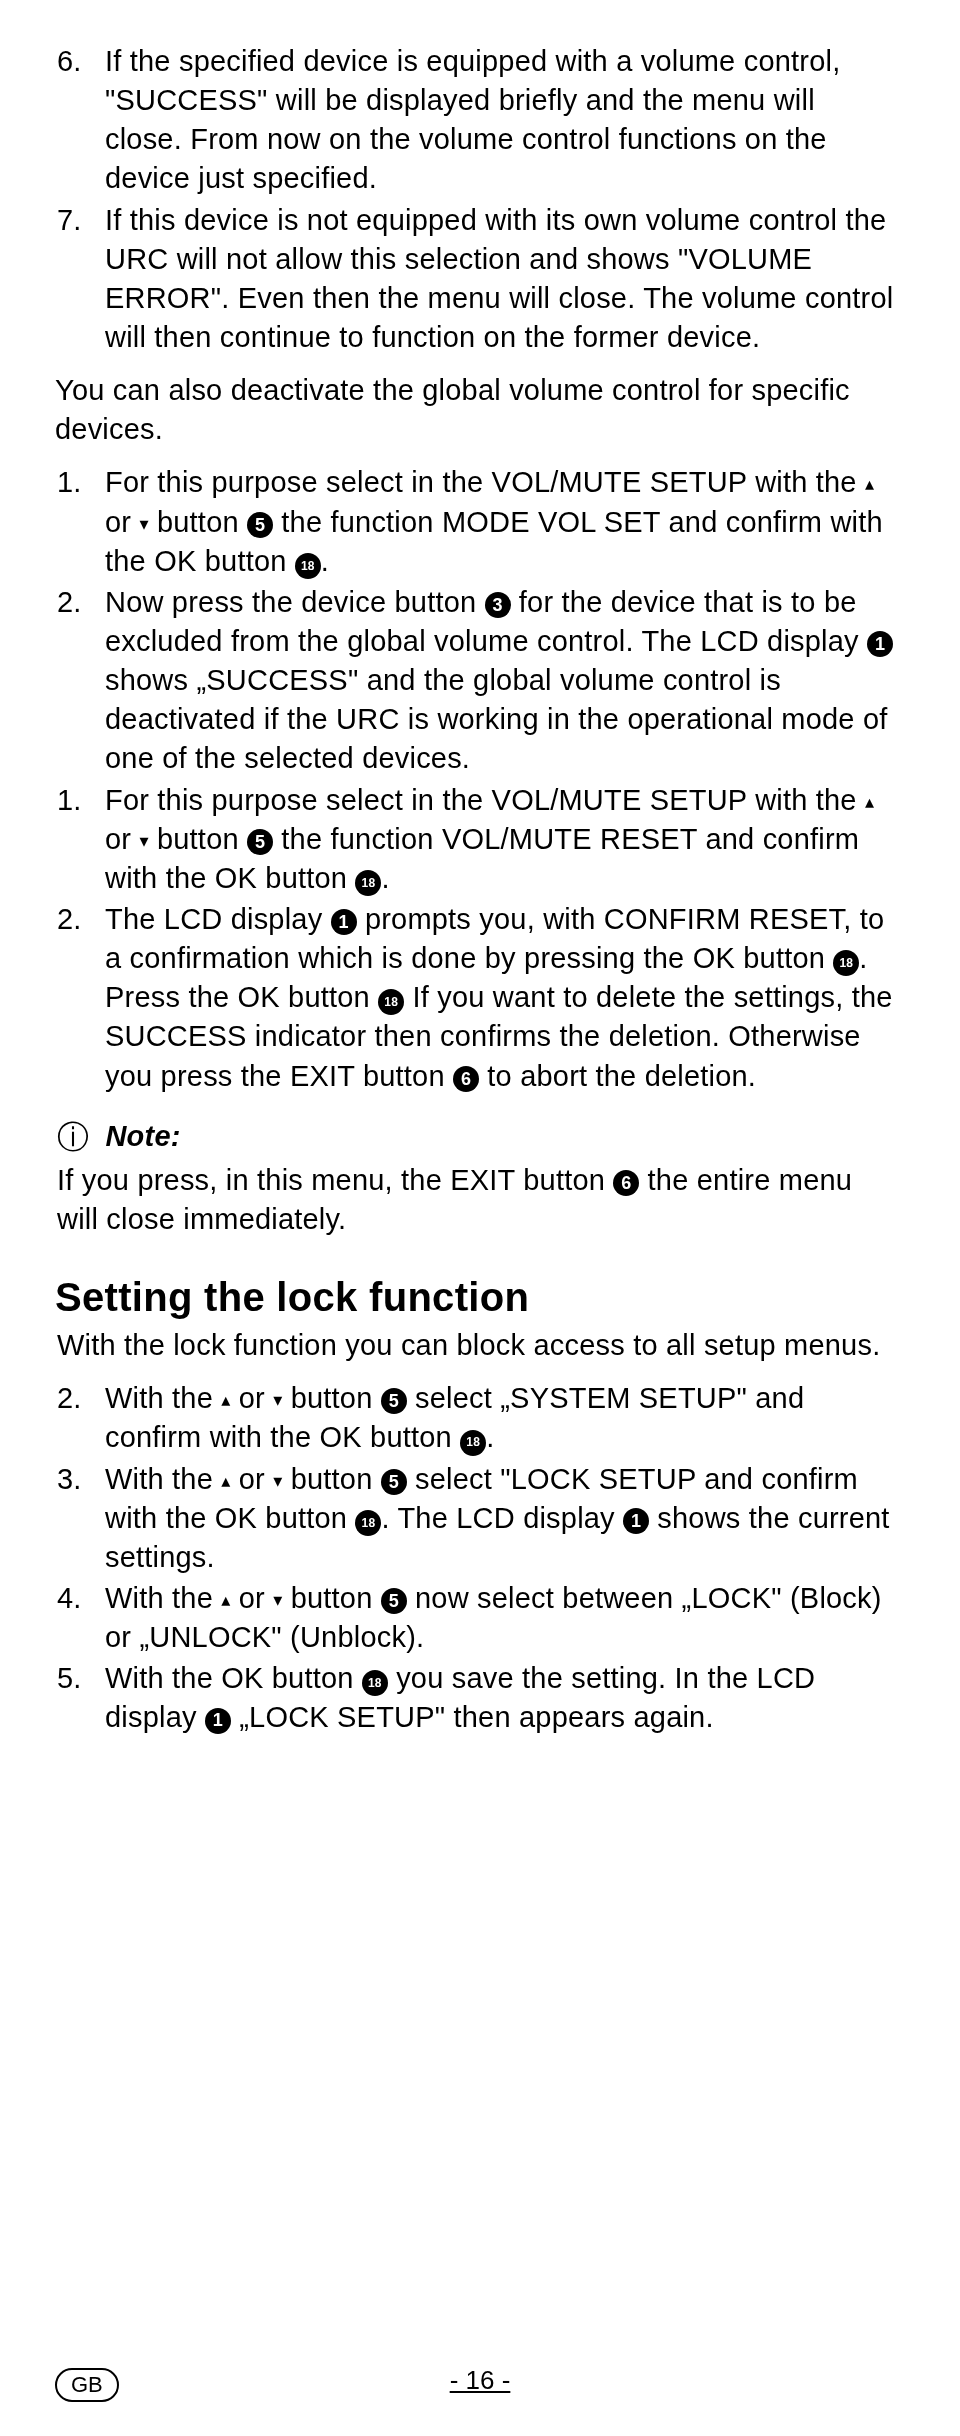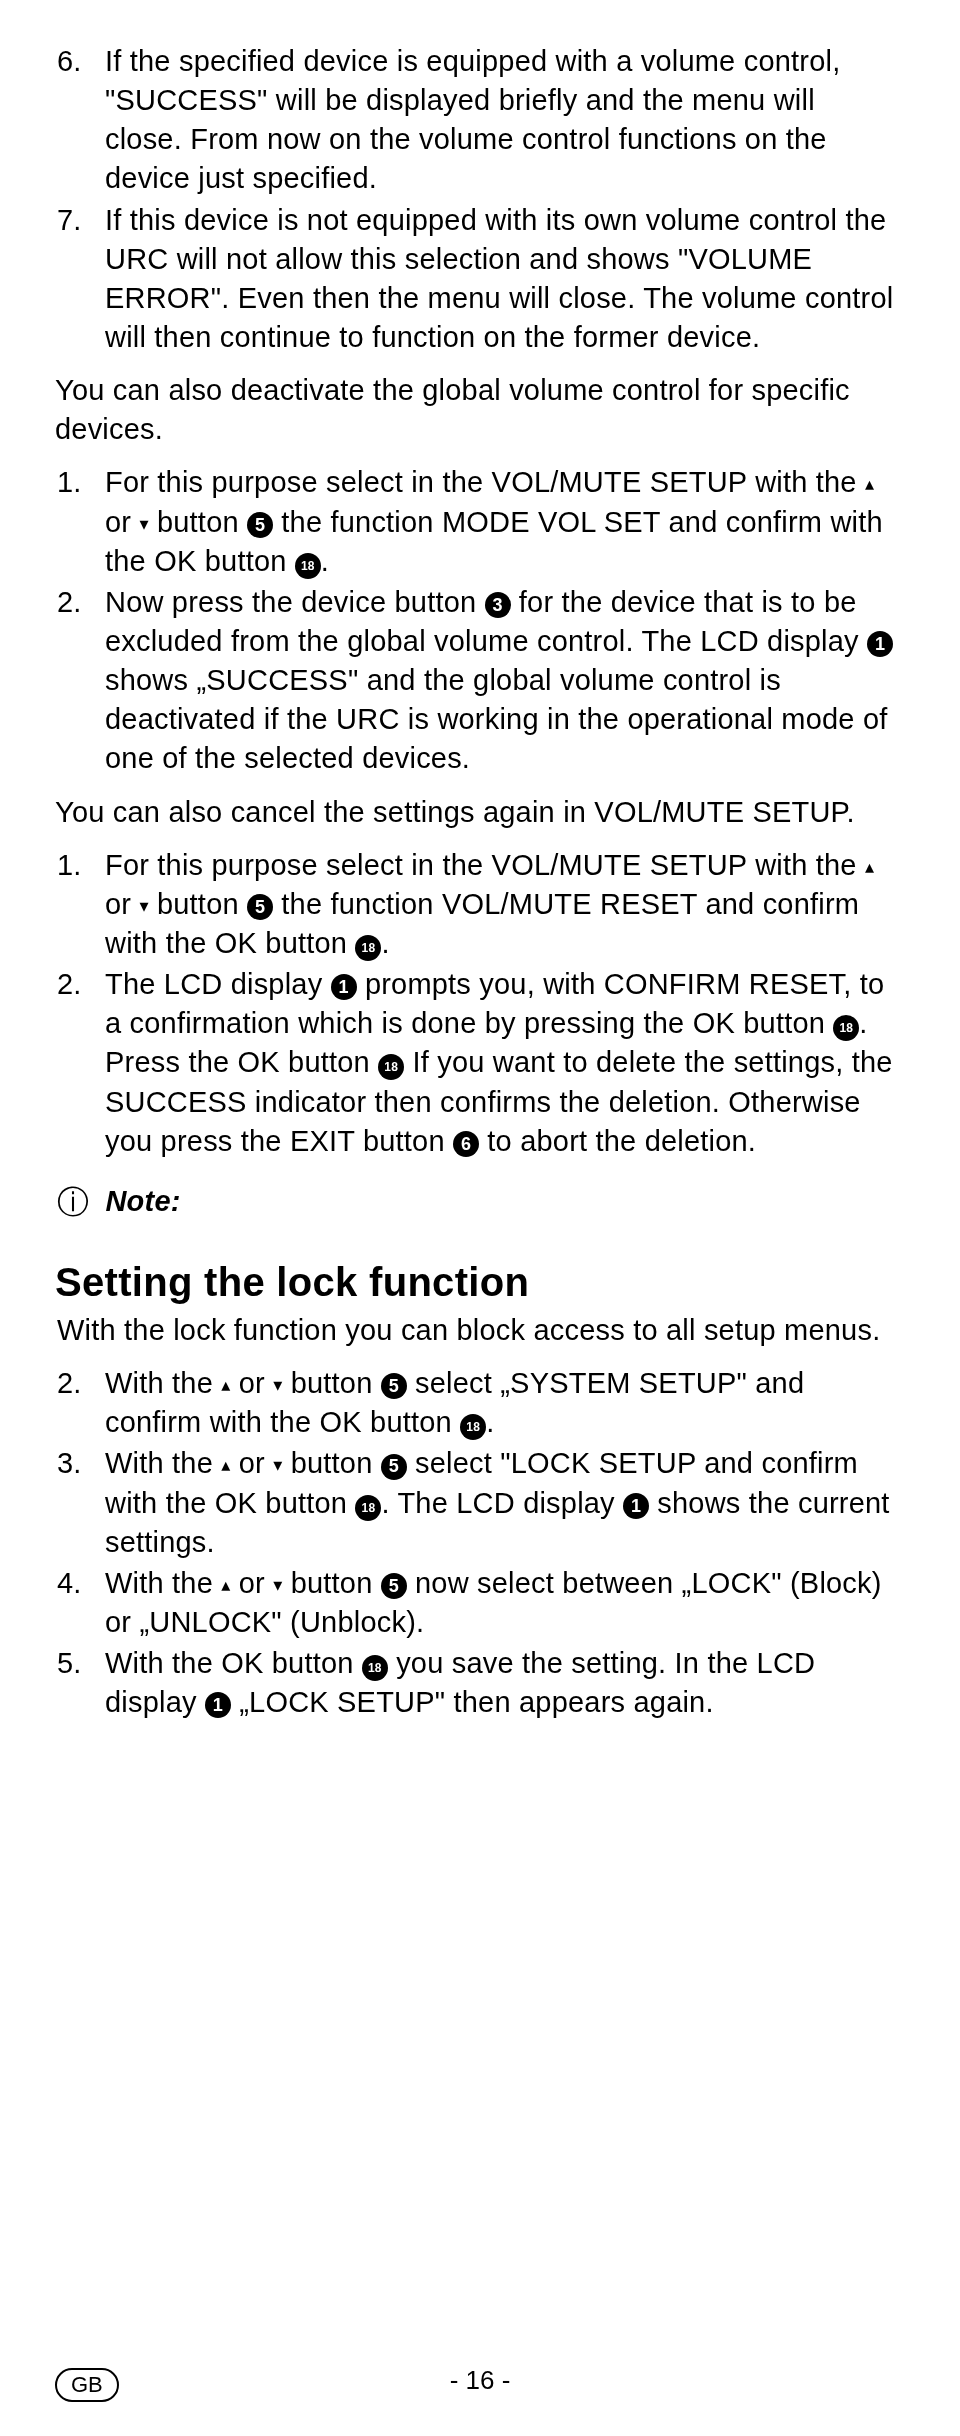--- a/index.html
+++ b/index.html
@@ -84,20 +84,21 @@
     vertical-align: 2px;
   }
   .footer {
     position: absolute;
     bottom: 40px;
     left: 0;
     width: 960px;
     text-align: center;
     font-size: 26px;
     font-weight: 300;
+    text-decoration: underline;
   }
   .gb {
     position: absolute;
     bottom: 34px;
     left: 55px;
     border: 2px solid #000;
     border-radius: 20px;
     padding: 2px 14px;
     font-size: 22px;
     font-weight: 400;
@@ -113,31 +114,31 @@
     <li><span class="num">7.</span><span>If this device is not equipped with its own volume control the URC will not allow this selection and shows "VOLUME ERROR". Even then the menu will close. The volume control will then continue to function on the former device.</span></li>
   </ol>
 
   <p class="para">You can also deactivate the global volume control for specific devices.</p>
 
   <ol class="continue">
     <li><span class="num">1.</span><span>For this purpose select in the VOL/MUTE SETUP with the </span><span class="tri">▴</span><span> or </span><span class="tri">▾</span><span> button </span><span class="circ">5</span><span> the function MODE VOL SET and confirm with the OK button </span><span class="circ sm">18</span><span>.</span></li>
     <li><span class="num">2.</span><span>Now press the device button </span><span class="circ">3</span><span> for the device that is to be excluded from the global volume control. The LCD display </span><span class="circ">1</span><span> shows „SUCCESS" and the global volume control is deactivated if the URC is working in the operational mode of one of the selected devices.</span></li>
   </ol>
 
-  <p class="para">You can also cancel the settings again in VOL/MUTE SETUP.</p>
 
   <ol class="continue">
     <li><span class="num">1.</span><span>For this purpose select in the VOL/MUTE SETUP with the </span><span class="tri">▴</span><span> or </span><span class="tri">▾</span><span> button </span><span class="circ">5</span><span> the function VOL/MUTE RESET and confirm with the OK button </span><span class="circ sm">18</span><span>.</span></li>
     <li><span class="num">2.</span><span>The LCD display </span><span class="circ">1</span><span> prompts you, with CONFIRM RESET, to a confirmation which is done by pressing the OK button </span><span class="circ sm">18</span><span>. Press the OK button </span><span class="circ sm">18</span><span> If you want to delete the settings, the SUCCESS indicator then confirms the deletion. Otherwise you press the EXIT button </span><span class="circ">6</span><span> to abort the deletion.</span></li>
   </ol>
 
   <p class="noteline">
     <span class="noteicon">ⓘ</span>
     <b>Note:</b>
   </p>
+  <p><span>If you press, in this menu, the EXIT button </span><span class="circ">6</span><span> the entire menu will close immediately.</span></p>
 
   <h2>Setting the lock function</h2>
   <p>With the lock function you can block access to all setup menus.</p>
 
   <ol class="continue" style="margin-top:14px">
     <li><span class="num">2.</span><span>With the </span><span class="tri">▴</span><span> or </span><span class="tri">▾</span><span> button </span><span class="circ">5</span><span> select „SYSTEM SETUP" and confirm with the OK button </span><span class="circ sm">18</span><span>.</span></li>
     <li><span class="num">3.</span><span>With the </span><span class="tri">▴</span><span> or </span><span class="tri">▾</span><span> button </span><span class="circ">5</span><span> select "LOCK SETUP and confirm with the OK button </span><span class="circ sm">18</span><span>. The LCD display </span><span class="circ">1</span><span> shows the current settings.</span></li>
     <li><span class="num">4.</span><span>With the </span><span class="tri">▴</span><span> or </span><span class="tri">▾</span><span> button </span><span class="circ">5</span><span> now select between „LOCK" (Block) or „UNLOCK" (Unblock).</span></li>
     <li><span class="num">5.</span><span>With the OK button </span><span class="circ sm">18</span><span> you save the setting. In the LCD display </span><span class="circ">1</span><span> „LOCK SETUP" then appears again.</span></li>
   </ol>

